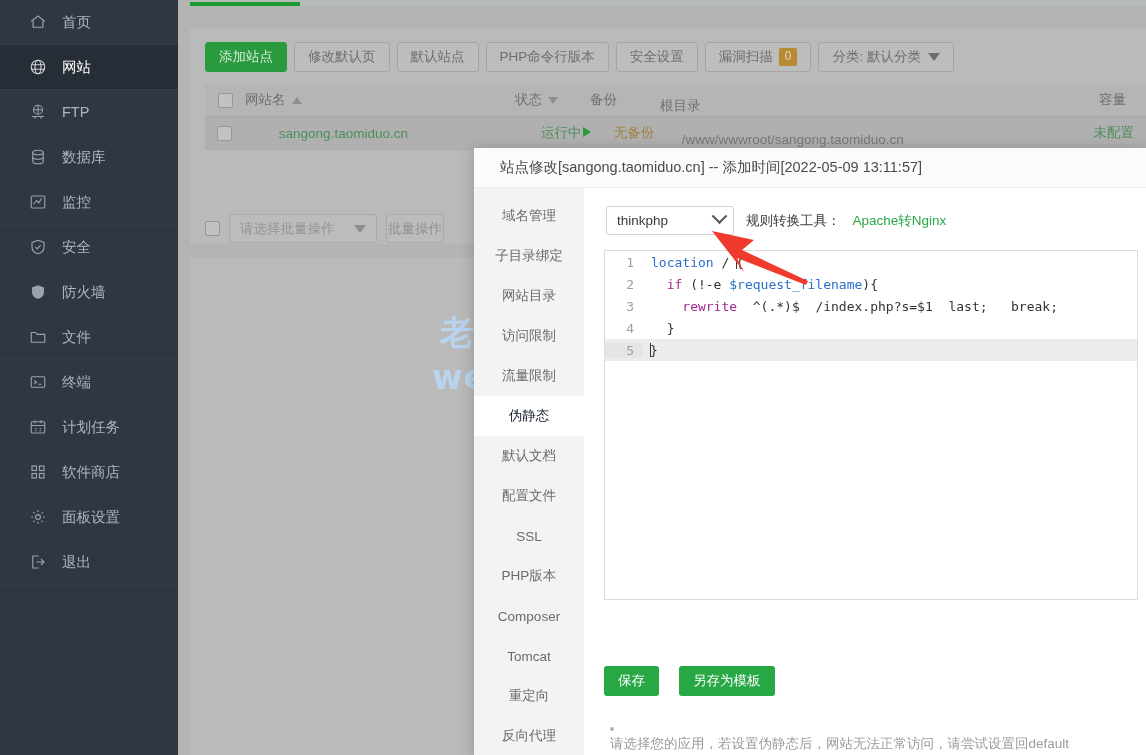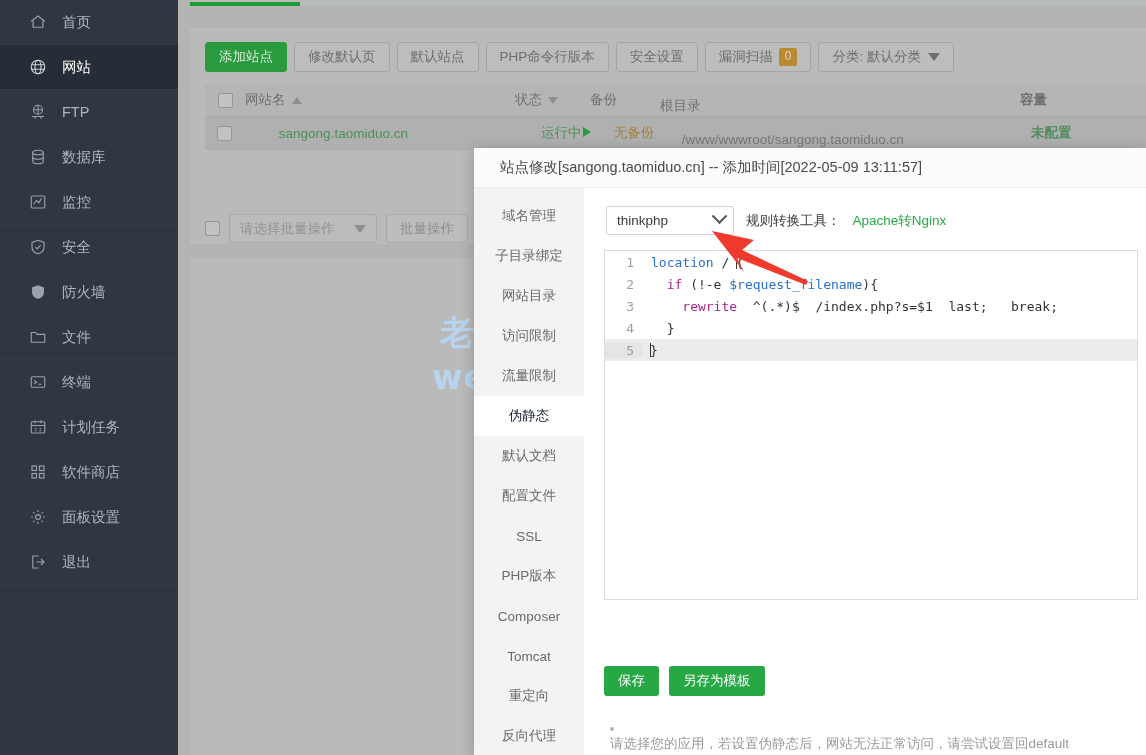--- a/index.html
+++ b/index.html
@@ -75,21 +75,21 @@
   .tbody { background: #b0b0b0; }
   .cb {
     width: 15px; height: 15px; border: 1px solid #979797;
     background: #c2c2c2; border-radius: 2px; flex: 0 0 15px;
   }
   .c-chk { width: 40px; display: flex; justify-content: center; }
   .c-name { width: 270px; }
   .c-status { width: 75px; }
   .c-backup { width: 70px; }
   .c-root { width: 360px; margin-top: 12px; }
-  .c-size { width: 120px; padding-right: 14px; font-weight: bold;}
+  .c-size { width: 120px; text-align: right; padding-right: 14px;}
   .sort-up { display:inline-block; margin-left:6px; width:0; height:0;
     border-left:5px solid transparent; border-right:5px solid transparent;
     border-bottom:7px solid #8f8f8f; }
   .sort-dn { display:inline-block; margin-left:6px; width:0; height:0;
     border-left:5px solid transparent; border-right:5px solid transparent;
     border-top:7px solid #8f8f8f; }
   .lnk-green { color: #4c8f5c; margin-left: 35px; }
   .txt-green { color: #4e8d5c; }
   .txt-orange { color: #a08040; }
   .play { display:inline-block; width:0;height:0; margin-left:2px;
@@ -98,21 +98,21 @@
 
   
   #batchrow { position:absolute; left:15px; top:186px; display:flex; align-items:center; gap:9px; }
   .sel-box {
     width:148px;height:29px;border:1px solid #a8a8a8;background:#bcbcbc;border-radius:3px;
     display:flex;align-items:center;padding:0 10px;font-size:13.5px;color:#949494;
     justify-content:space-between;
   }
   .sel-box .caret-dn { border-top-color:#8d8d8d; margin:0; }
   .batch-btn {
-    height:29px;padding:0 13px;display:flex;align-items:center;font-size:13.5px;
+    height:29px;padding:0 1px;display:flex;align-items:center;font-size:13.5px;
     color:#909090;background:#bcbcbc;border:1px solid #a8a8a8;border-radius:3px;
   }
   #footer-strip { position:absolute; left:0; top:216px; right:0; height:14px; background:#b4b4b4; }
 
   
   #modal {
     position: absolute; left: 474px; top: 148px; width: 672px; height: 607px;
     background: #ffffff; box-shadow: 0 2px 14px rgba(0,0,0,.22);
   }
   #modal-title {
@@ -157,21 +157,21 @@
   }
   .eline.active .gutter { background:#e5e5e5; }
   .ecode { white-space: pre; padding-left:8px; }
   .k-blue { color:#2a6fc9; }
   .k-purple { color:#a2258f; }
   .k-plain { color:#333; }
   .caret-bar { display:inline-block; width:1px; height:14px; background:#333;
      vertical-align:-2px; margin:0 -1px; }
 
   
-  #savebar { position:absolute; left:20px; top: 478px; display:flex; gap:10px; }
+  #savebar { position:absolute; left:20px; top: 478px; display:flex; gap:20px; }
   .gbtn {
     height:30px; padding:0 14px; display:flex;align-items:center;
     background:#28a745;color:#fff;border-radius:3px;font-size:13.5px;
   }
   
   #hints { position:absolute; left:26px; top: 528px; }
   .hint { display:flex; align-items:flex-start; font-size:13.5px; color:#9b9b9b; line-height:26px;flex-direction:column; }
   .bullet { width:4px;height:4px;border-radius:50%;background:#b3b3b3; margin:11px 11px 0 0; flex:0 0 4px;}
 
   

